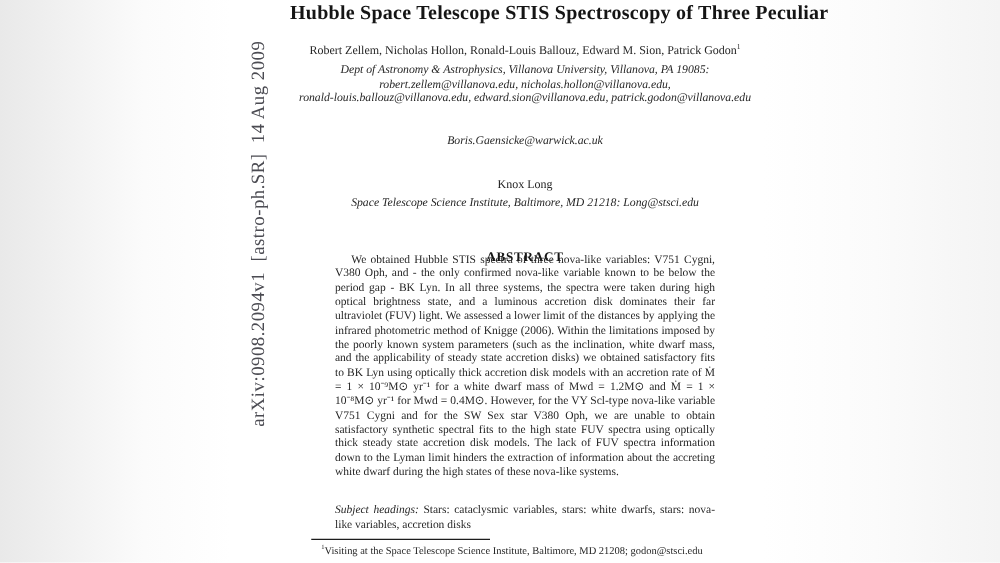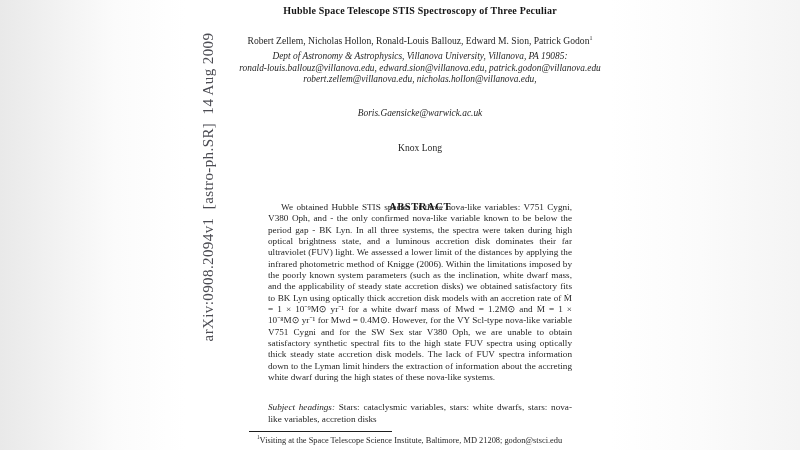--- a/index.html
+++ b/index.html
@@ -22,21 +22,21 @@
   }
   
   .paper{
     position:absolute;left:232px;top:0;width:376px;height:450px;
     color:#262626;
   }
   .blk{position:absolute;width:100%;text-align:center;}
   .nowrap{white-space:nowrap;}
   .title{
     top:3px;font-weight:bold;color:#151515;
-    font-size:10px;line-height:15.5px;letter-spacing:.2px;
+    font-size:16px;line-height:15.5px;letter-spacing:.2px;
   }
   .authors{top:35px;font-size:9.6px;}
   .affil{font-style:italic;font-size:9.4px;line-height:11.5px;}
   .affil1{top:51px;}
   .author2{top:91px;font-size:9.6px;}
   .affil2{top:108px;}
   .author3{top:142px;font-size:9.6px;}
   .affil3{top:158px;}
   .abs-head{top:181px;font-weight:bold;font-size:10.5px;letter-spacing:.6px;color:#151515;margin-top:20px;}
   .abs-body{
@@ -68,31 +68,32 @@
   <div class="paper">
 
     <div class="blk title">
       <div class="nowrap">Hubble Space Telescope STIS Spectroscopy of Three Peculiar</div>
     </div>
 
     <div class="blk authors nowrap"><span>Robert Zellem, Nicholas Hollon, Ronald-Louis Ballouz, Edward M. Sion, Patrick Godon</span><sup>1</sup></div>
 
     <div class="blk affil affil1">
       <div class="nowrap">Dept of Astronomy &amp; Astrophysics, Villanova University, Villanova, PA 19085:</div>
+      <div class="nowrap">robert.zellem@villanova.edu, nicholas.hollon@villanova.edu,</div>
       <div class="nowrap">ronald-louis.ballouz@villanova.edu, edward.sion@villanova.edu, patrick.godon@villanova.edu</div>
-      <div class="nowrap">robert.zellem@villanova.edu, nicholas.hollon@villanova.edu,</div>
     </div>
 
 
     <div class="blk affil affil2">
       <div class="nowrap">Boris.Gaensicke@warwick.ac.uk</div>
     </div>
 
     <div class="blk author3 nowrap">Knox Long</div>
 
+    <div class="blk affil affil3 nowrap">Space Telescope Science Institute, Baltimore, MD 21218: Long@stsci.edu</div>
 
     <div class="blk abs-head">ABSTRACT</div>
 
     <div class="blk abs-body">We obtained Hubble STIS spectra of three nova-like variables: V751 Cygni, V380 Oph, and - the only confirmed nova-like variable known to be below the period gap - BK Lyn. In all three systems, the spectra were taken during high optical brightness state, and a luminous accretion disk dominates their far ultraviolet (FUV) light. We assessed a lower limit of the distances by applying the infrared photometric method of Knigge (2006). Within the limitations imposed by the poorly known system parameters (such as the inclination, white dwarf mass, and the applicability of steady state accretion disks) we obtained satisfactory fits to BK Lyn using optically thick accretion disk models with an accretion rate of Ṁ = 1 × 10⁻⁹M⊙ yr⁻¹ for a white dwarf mass of Mwd = 1.2M⊙ and Ṁ = 1 × 10⁻⁸M⊙ yr⁻¹ for Mwd = 0.4M⊙. However, for the VY Scl-type nova-like variable V751 Cygni and for the SW Sex star V380 Oph, we are unable to obtain satisfactory synthetic spectral fits to the high state FUV spectra using optically thick steady state accretion disk models. The lack of FUV spectra information down to the Lyman limit hinders the extraction of information about the accreting white dwarf during the high states of these nova-like systems.</div>
 
     <div class="blk subject"><span class="lead">Subject headings:</span><span> Stars: cataclysmic variables, stars: white dwarfs, stars: nova-like variables, accretion disks</span></div>
 
     <div class="fnrule"></div>
 
     <div class="footnote"><sup>1</sup><span>Visiting at the Space Telescope Science Institute, Baltimore, MD 21208; godon@stsci.edu</span></div>

